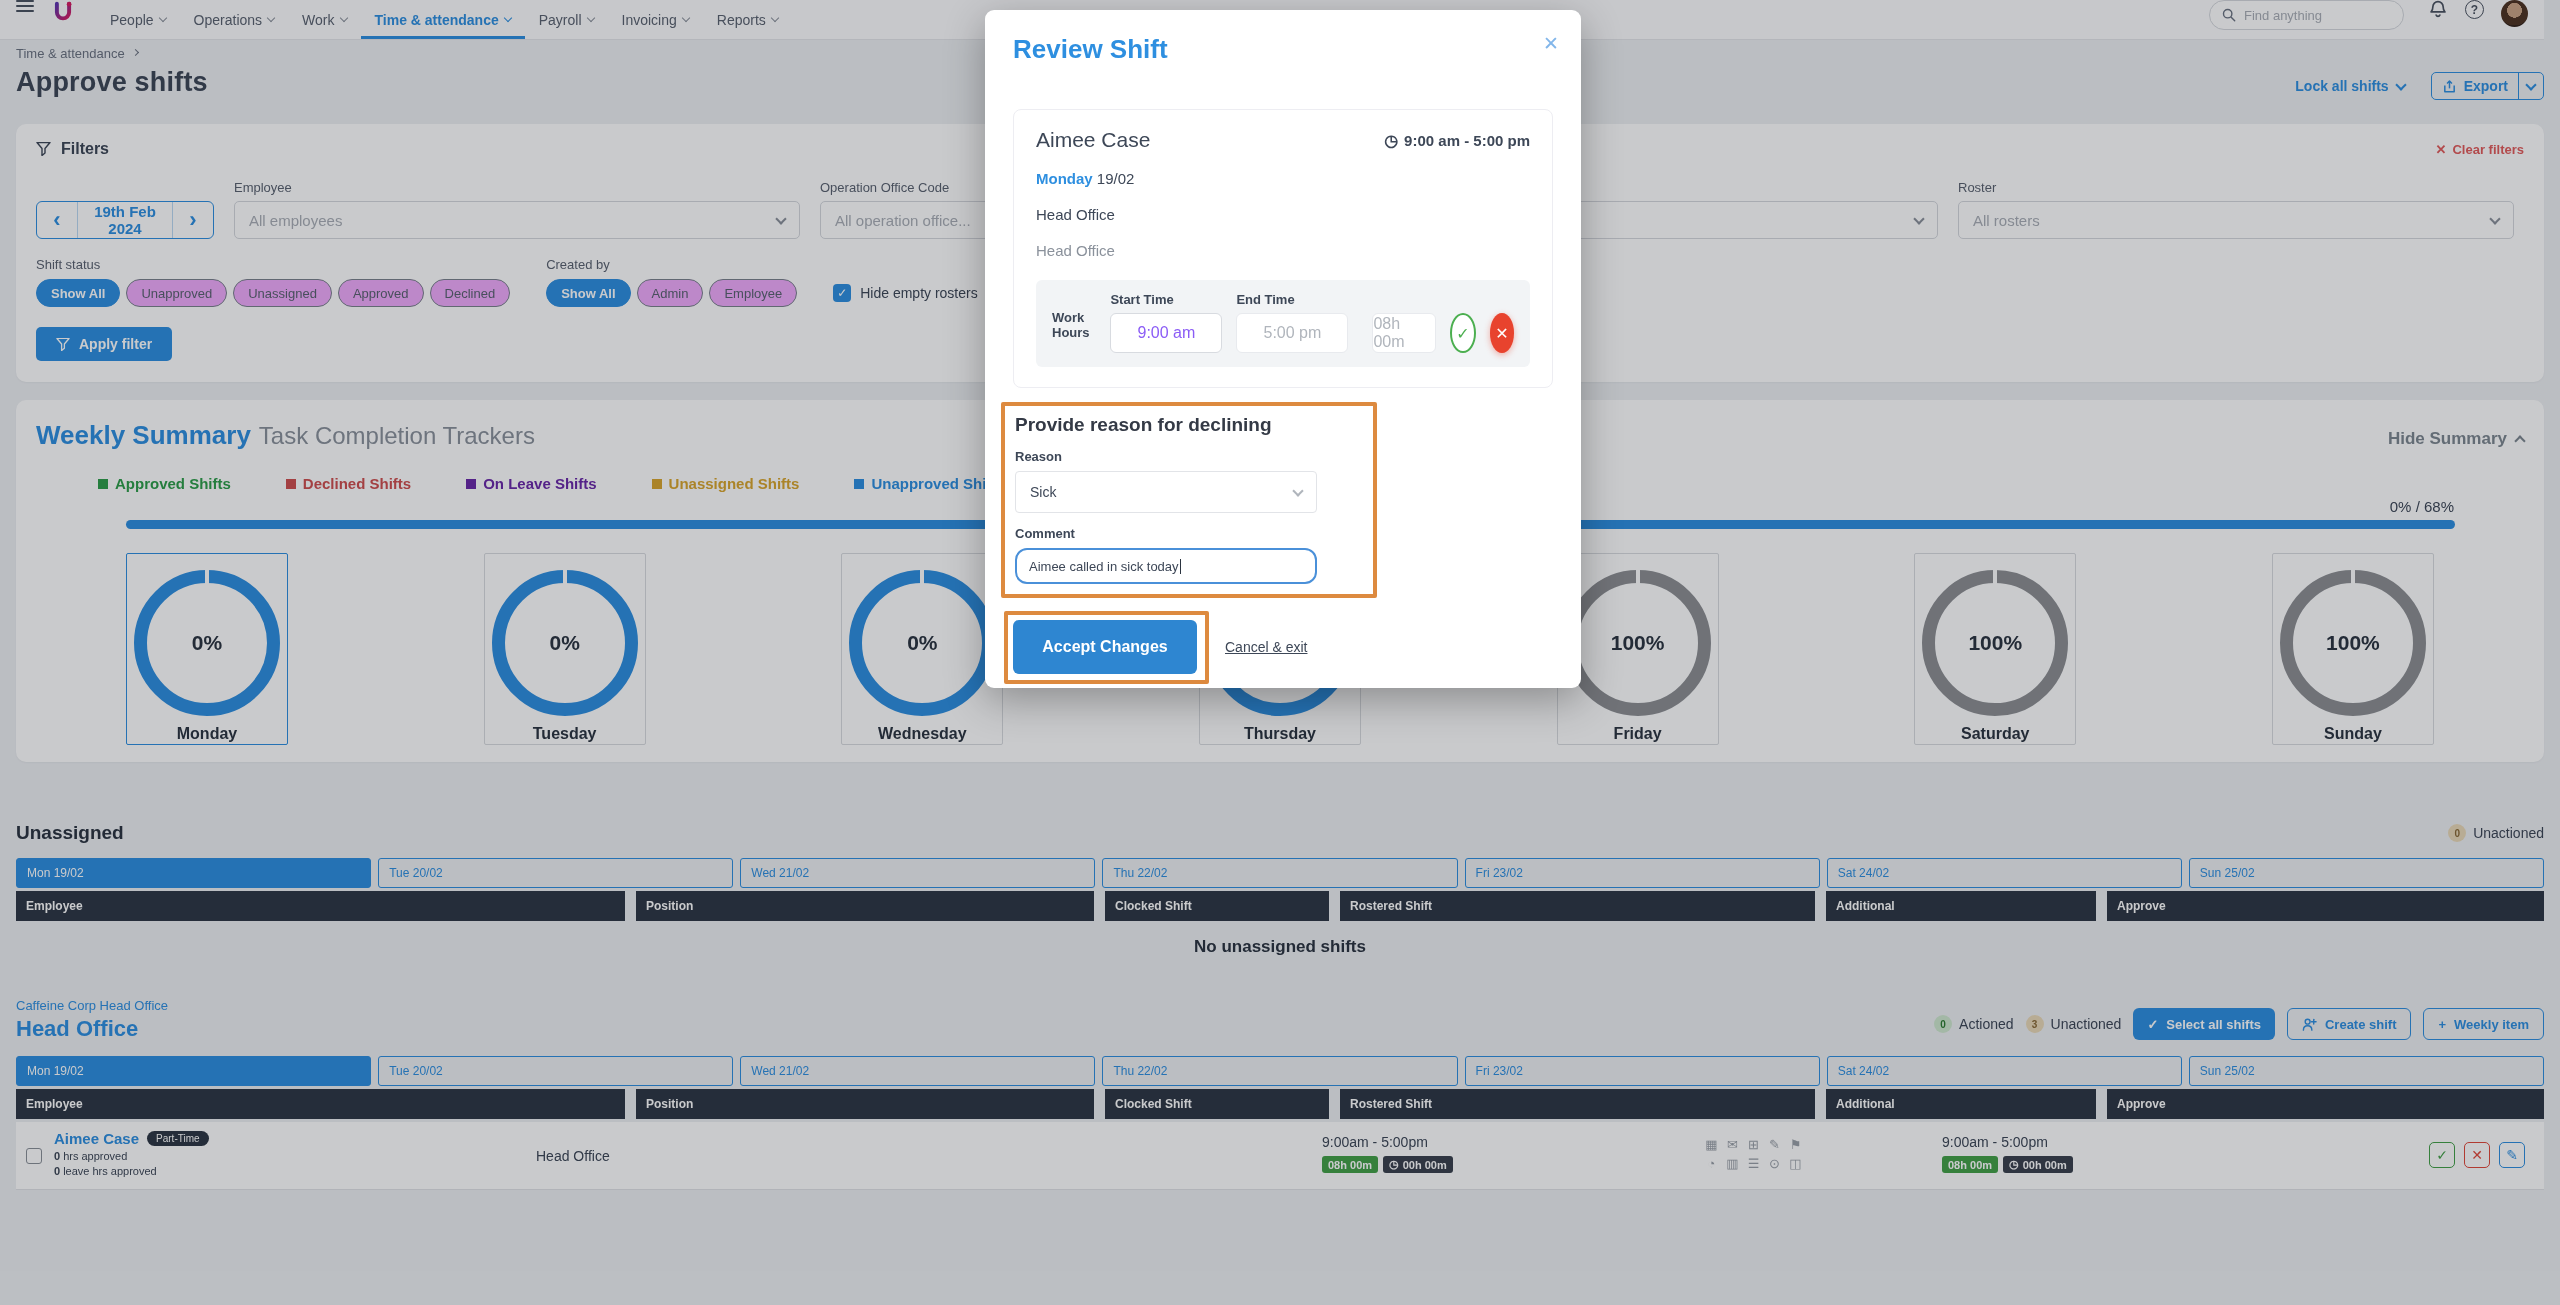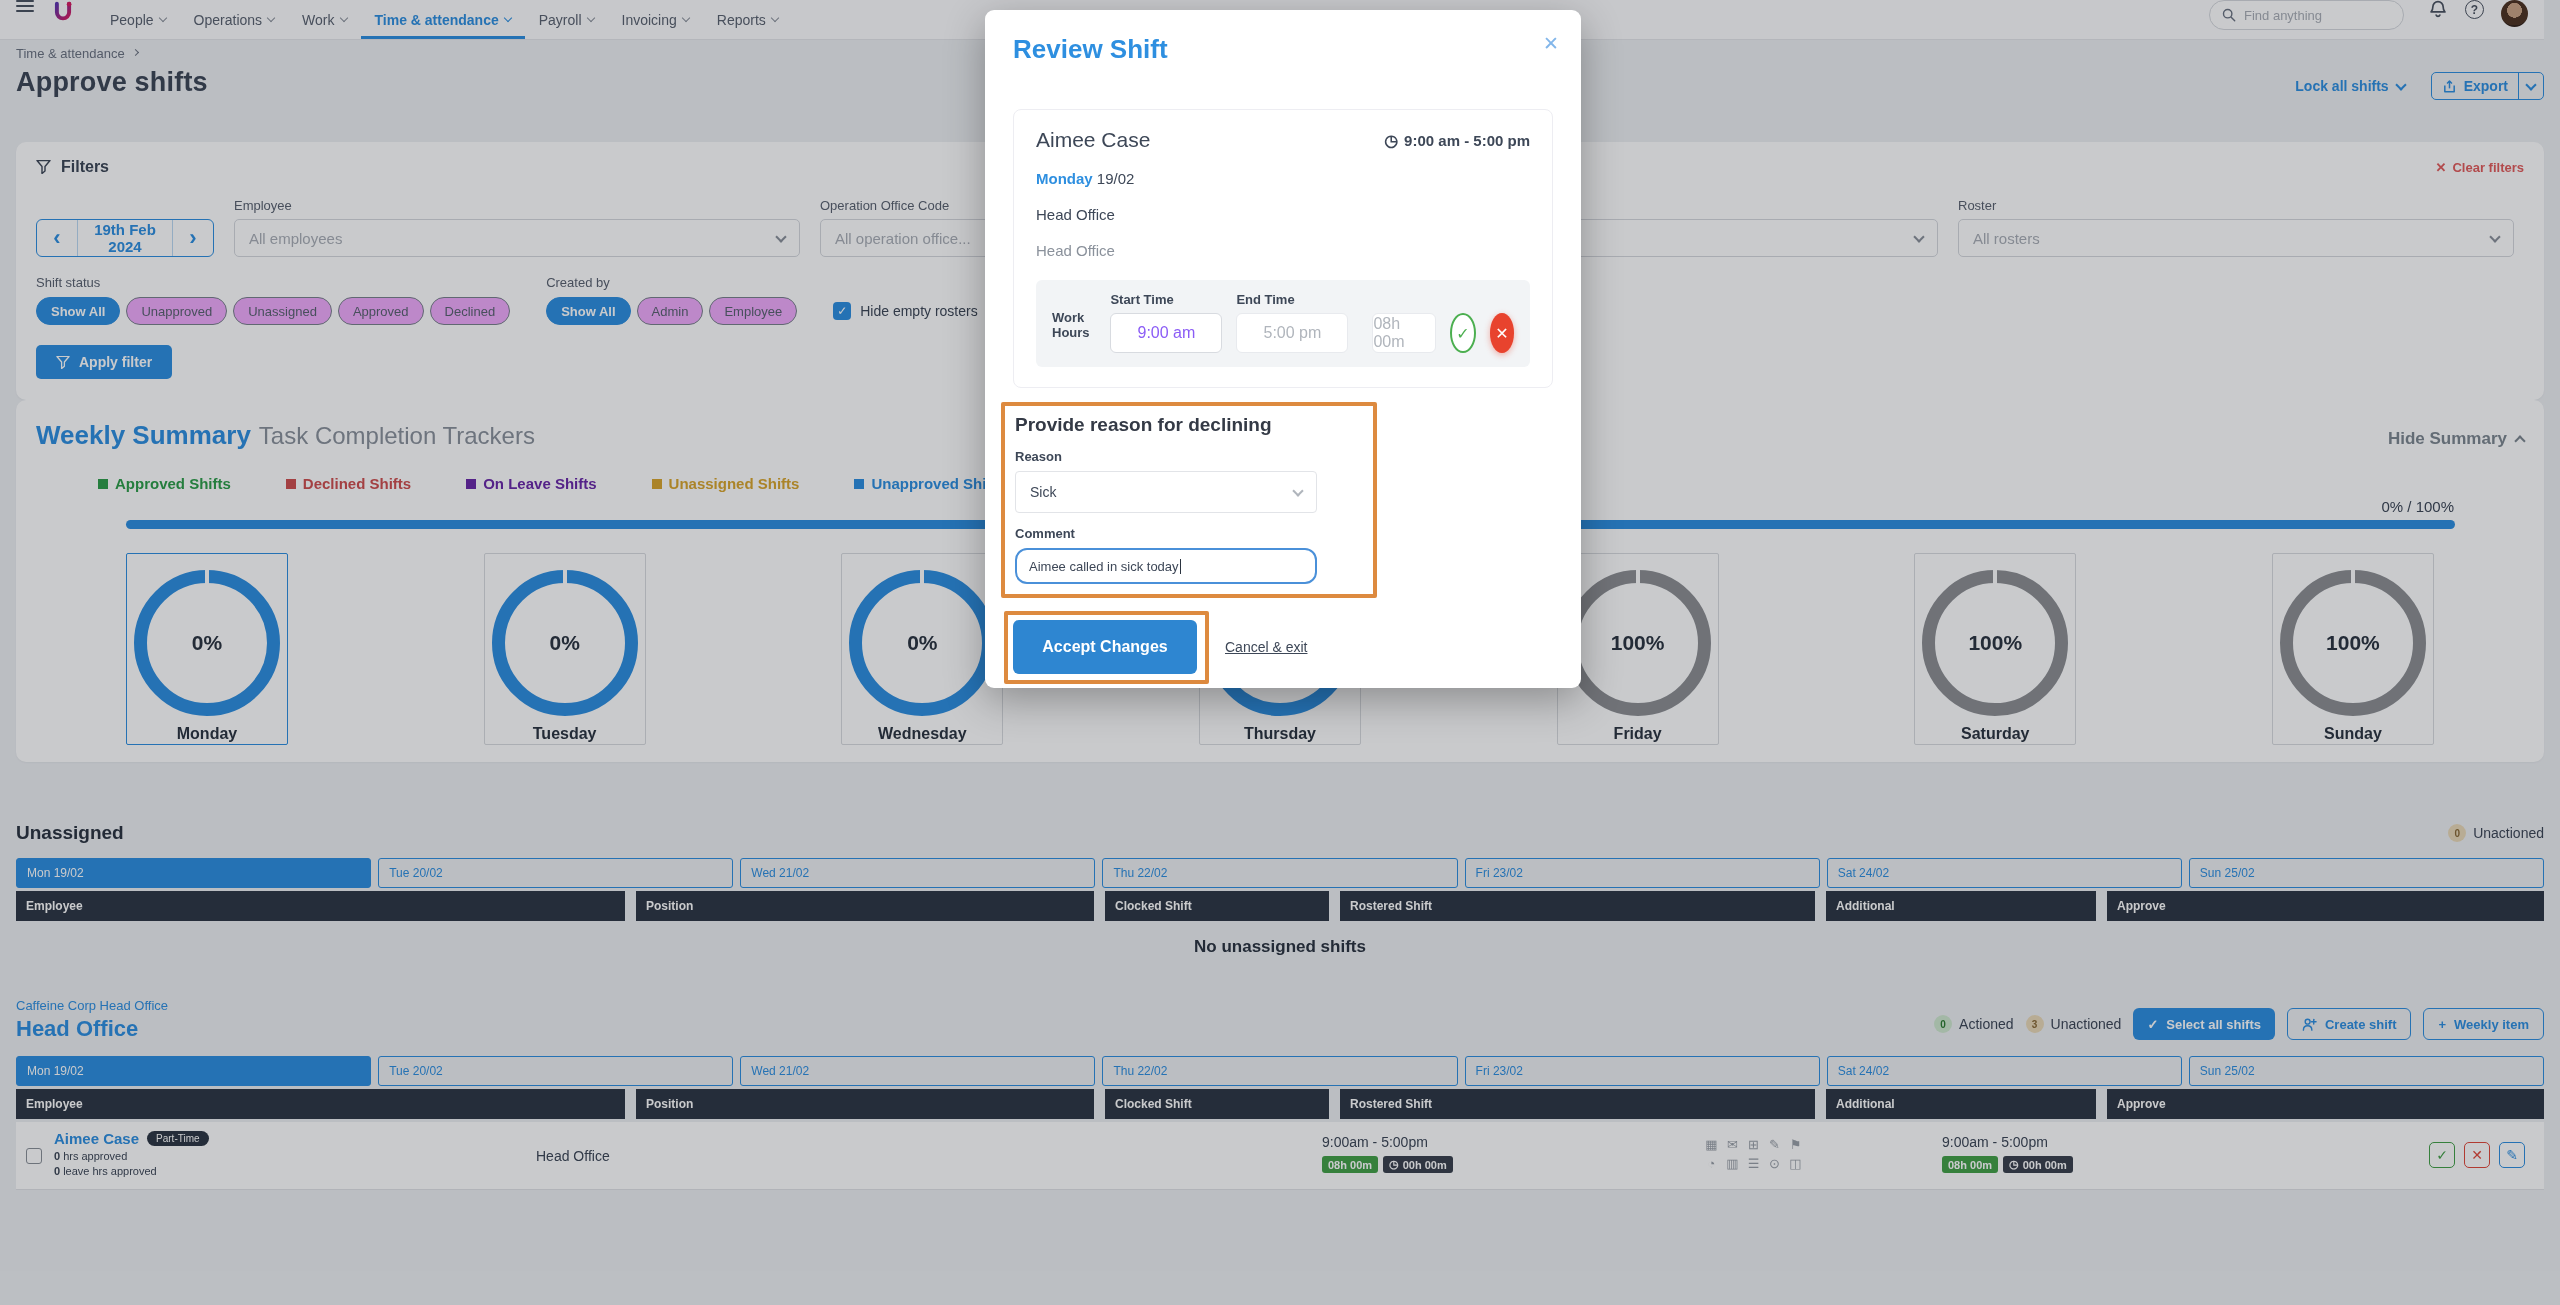--- a/index.html
+++ b/index.html
@@ -37,21 +37,21 @@
   .crumbrow{display:flex;align-items:center;gap:8px;font-size:13px;color:#6a7280}
   .pagehead h1{font-size:27px;color:#3d4757;margin-top:6px;letter-spacing:.2px}
   .head-actions{position:absolute;right:0;top:26px;display:flex;align-items:center;gap:26px}
   .lockall{display:flex;align-items:center;gap:8px;color:#2e8fe0;font-weight:bold;font-size:14px;cursor:pointer}
   .exportbtn{display:flex;align-items:stretch;border:1.5px solid #2e8fe0;border-radius:5px;color:#2e8fe0;font-weight:bold;font-size:14px;cursor:pointer;background:transparent}
   .exportbtn .seg{display:flex;align-items:center;gap:7px;padding:5px 10px}
   .exportbtn .seg2{border-left:1.5px solid #2e8fe0;padding:5px 8px;display:flex;align-items:center}
 
   
   .card{background:#fff;border-radius:10px;position:absolute;left:16px;right:16px;box-shadow:0 1px 2px rgba(40,50,70,.05)}
-  .filters-card{top:142px;height:258px;padding:16px 20px}
+  .filters-card{top:124px;height:258px;padding:16px 20px}
   .frow1{display:flex;align-items:center;justify-content:space-between}
   .ftitle{display:flex;align-items:center;gap:10px;font-size:16px;font-weight:bold;color:#3d4757}
   .clearf{display:flex;align-items:center;gap:6px;color:#e25c5c;font-size:13px;font-weight:bold;cursor:pointer}
   .frow2{display:flex;align-items:flex-end;gap:20px;margin-top:22px}
   .datenav{display:flex;align-items:center;height:38px;border:1.5px solid #2e8fe0;border-radius:6px;overflow:hidden;width:178px;flex:none}
   .datenav .darr{width:40px;display:flex;align-items:center;justify-content:center;color:#2e8fe0;font-size:22px;font-weight:bold;cursor:pointer;height:100%}
   .datenav .dval{flex:1;text-align:center;color:#2e8fe0;font-weight:bold;font-size:15px;border-left:1.5px solid #bcd9f2;border-right:1.5px solid #bcd9f2;height:100%;display:flex;align-items:center;justify-content:center}
   .fgroup{display:flex;flex-direction:column;gap:6px}
   .fgroup label{font-size:13px;color:#5a6270}
   .fselect{height:38px;border:1px solid #d5d8dd;border-radius:5px;background:#fff;display:flex;align-items:center;justify-content:space-between;padding:0 14px;font-size:15px;color:#a9aeb6;cursor:pointer}
@@ -377,21 +377,21 @@
       </span>
     <span class="lg-item">
         <i></i>
         <span>Unassigned Shifts</span>
       </span>
     <span class="lg-item">
         <i></i>
         <span>Unapproved Shifts</span>
       </span>
   </div>
-  <div class="proglabel">0% / 100%</div>
+  <div class="proglabel">0% / 68%</div>
   <div class="progbar"></div>
   <div class="donutrow">
     <div class="daycell sel">
       <div class="ring">
           <span class="val">0%</span>
         </div>
       <div class="dlabel">Monday</div>
     </div>
     <div class="daycell">
       <div class="ring">

